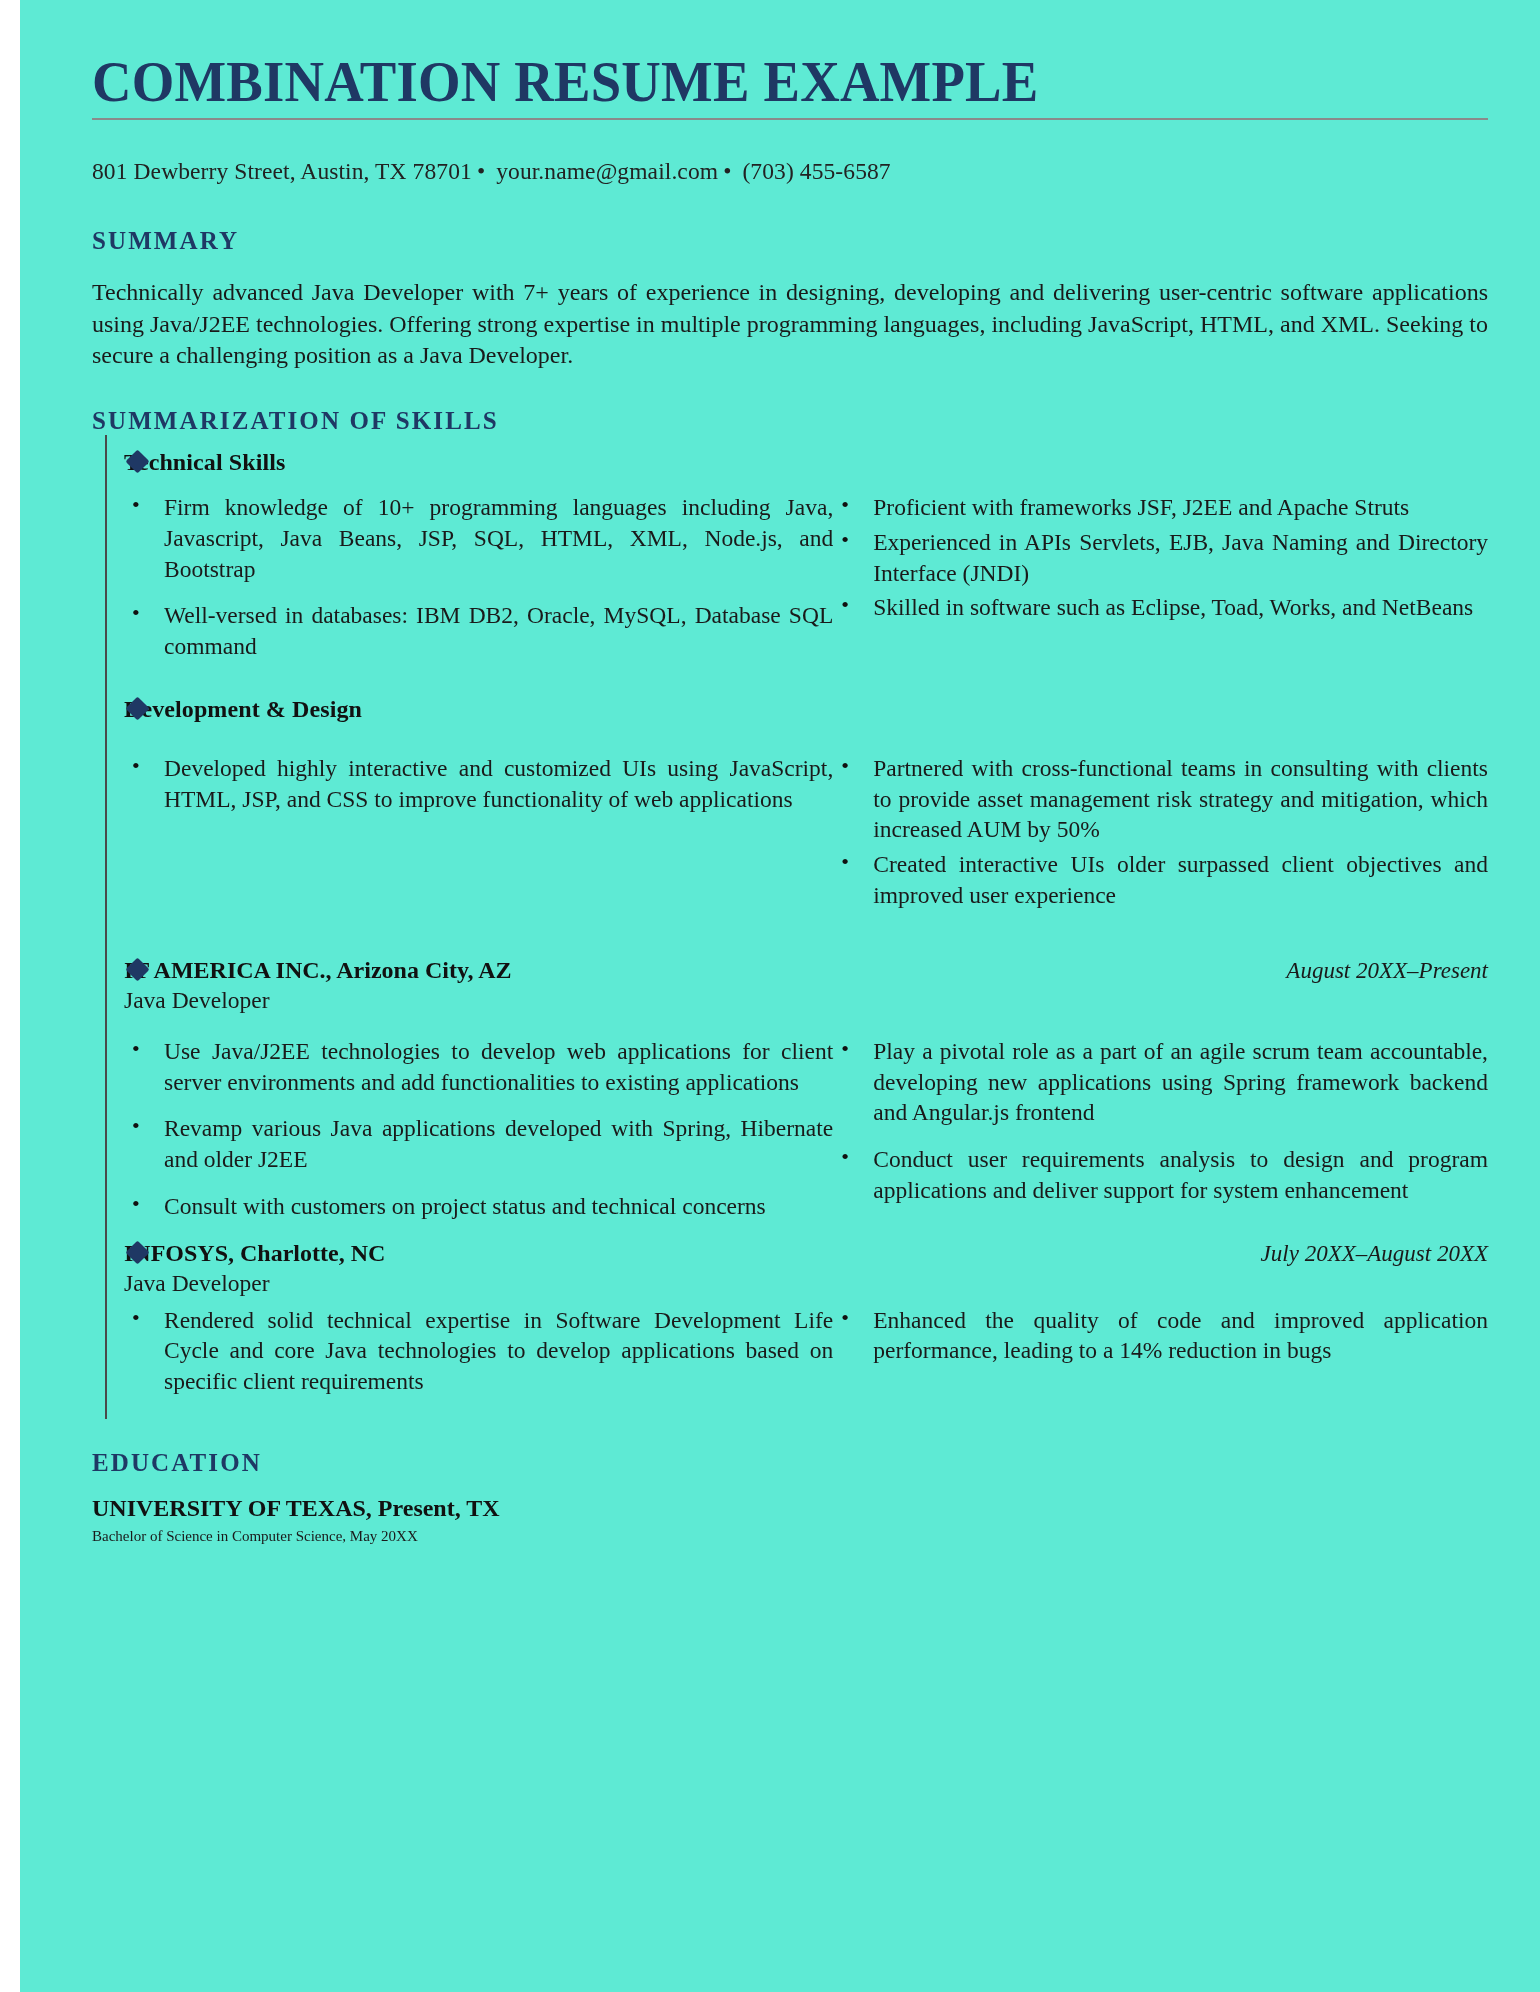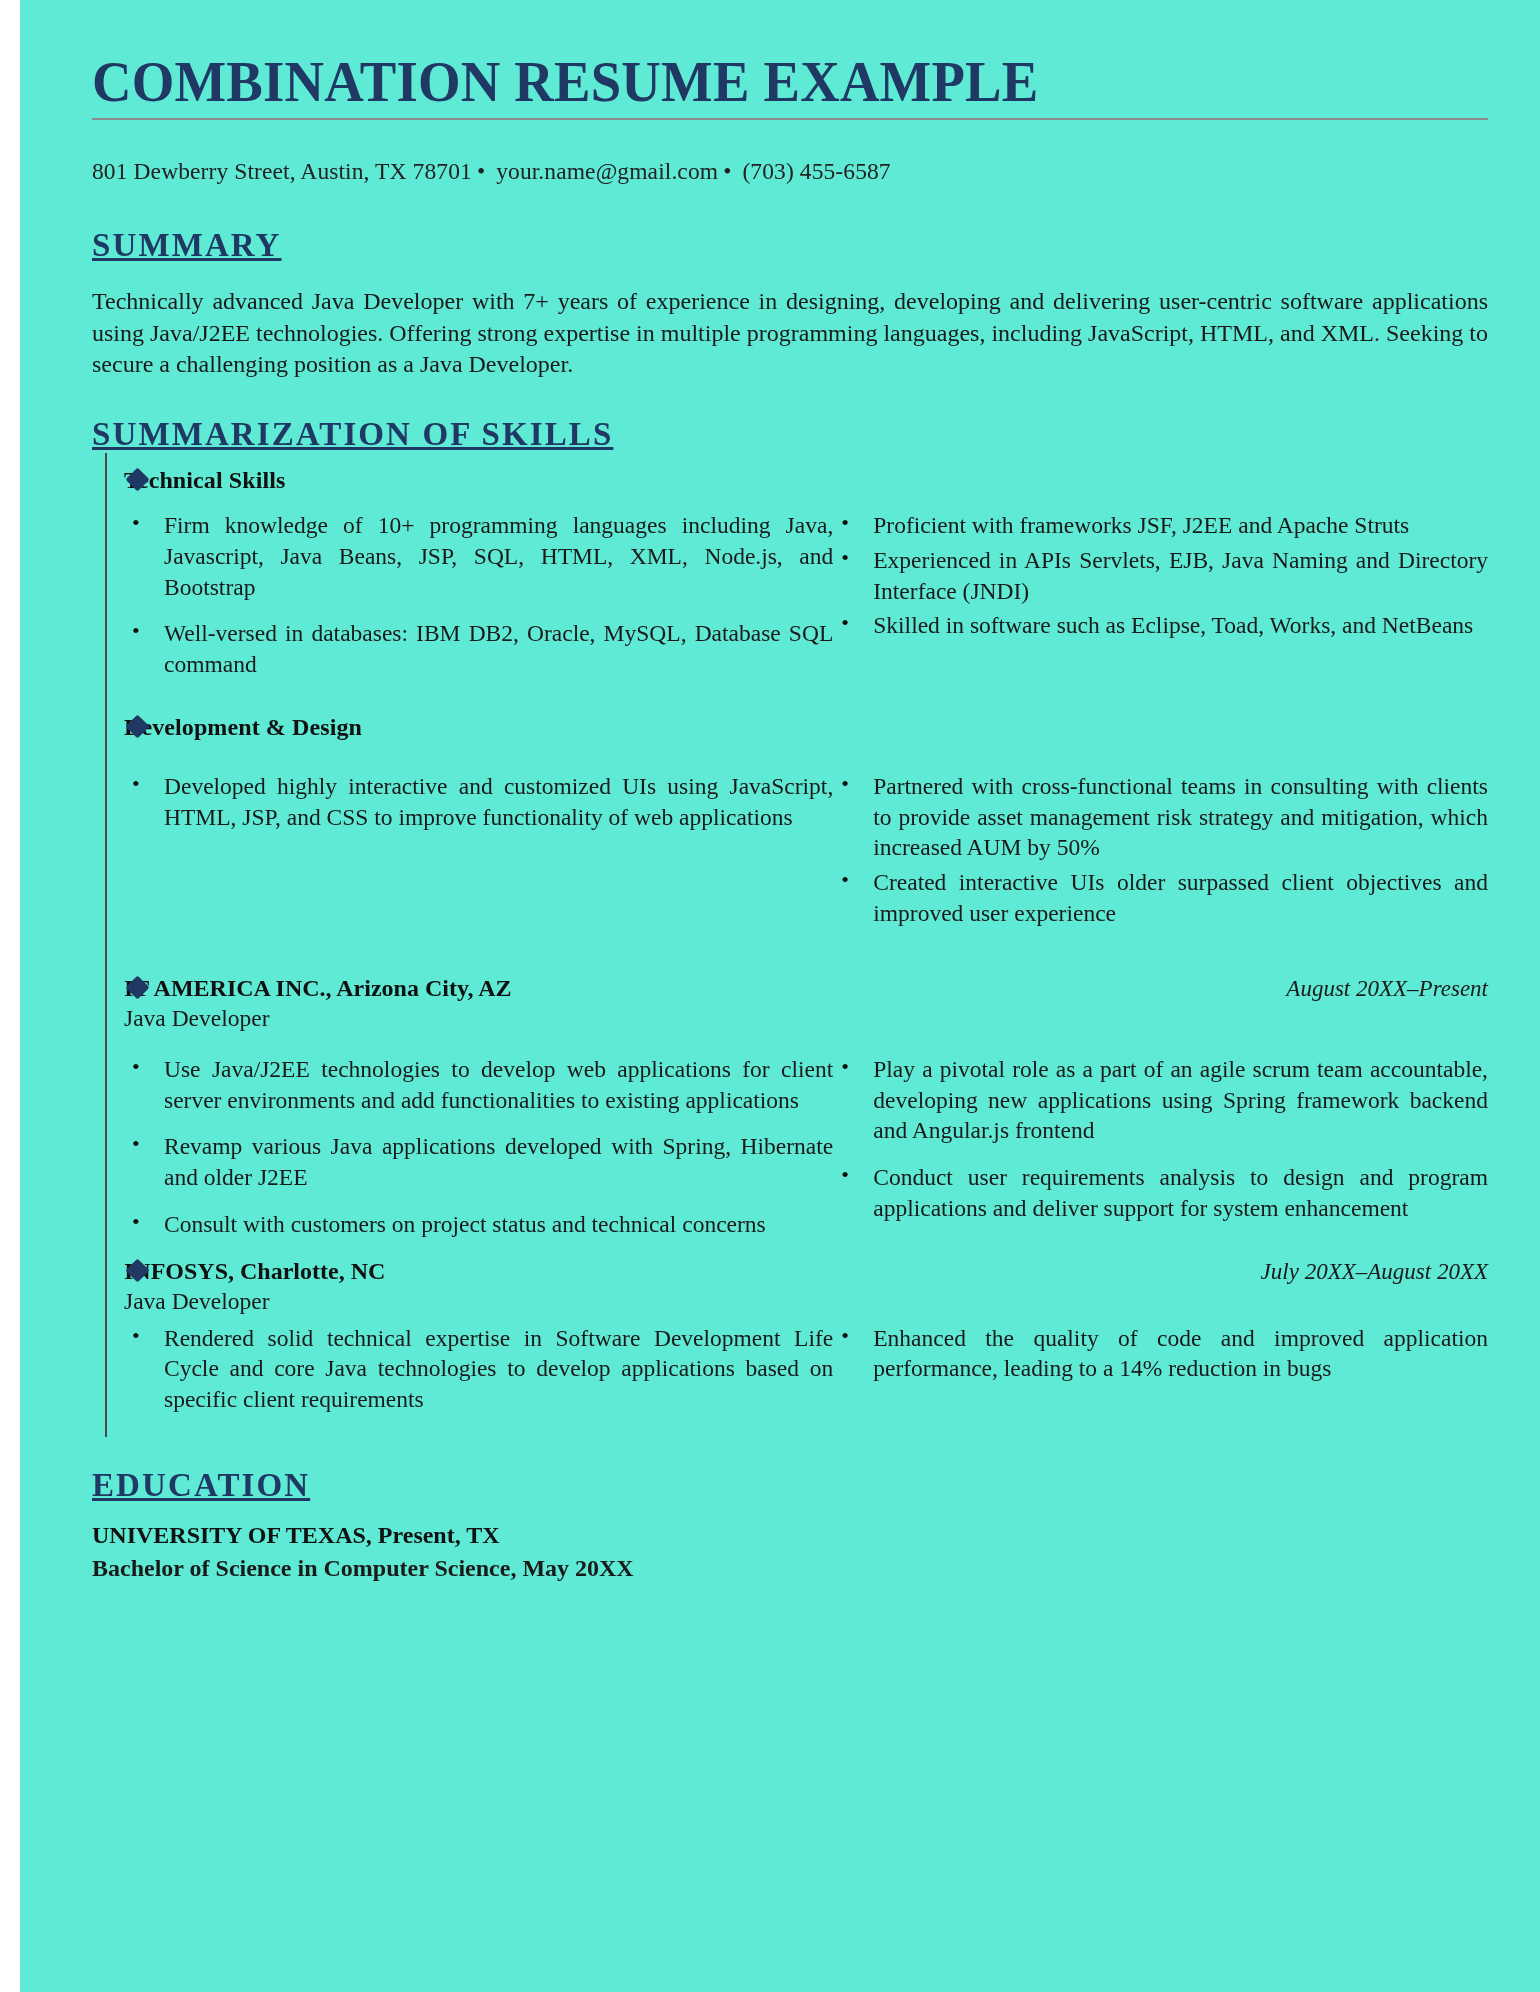--- a/index.html
+++ b/index.html
@@ -47,27 +47,26 @@
     font-size: 23.5px;
     color: #222222;
     margin: 38px 0 0 0;
     letter-spacing: 0.1px;
     white-space: nowrap;
   }
   .contact-sep { padding: 0 5px; }
 
   
   .section-head {
-    font-size: 33px;
+    font-size: 25px;
     font-weight: 700;
     color: #1f3864;
     letter-spacing: 2.1px;
     margin: 0;
     text-transform: uppercase;
-    text-decoration: underline;
   }
   .sec-summary  { margin-top: 42px; }
   .sec-skills   { margin-top: 36px; }
   .sec-exp      { margin-top: 34px; }
   .sec-edu      { margin-top: 30px; }
 
   .summary-text {
     font-size: 24px;
     line-height: 1.30;
     text-align: justify;
@@ -171,24 +170,23 @@
   .block-gap-md { height: 22px; }
 
   
   .edu-school {
     font-size: 24px;
     font-weight: 700;
     color: #111111;
     margin-top: 18px;
   }
   .edu-degree {
-    font-size: 24px;
+    font-size: 15px;
     color: #1a1a1a;
     margin-top: 6px;
-    font-weight: bold;
   }
 </style>
 </head>
 <body>
 
 <div class="page">
 
   <h1 class="doc-title">COMBINATION RESUME EXAMPLE</h1>
   <div class="title-rule"></div>
 

